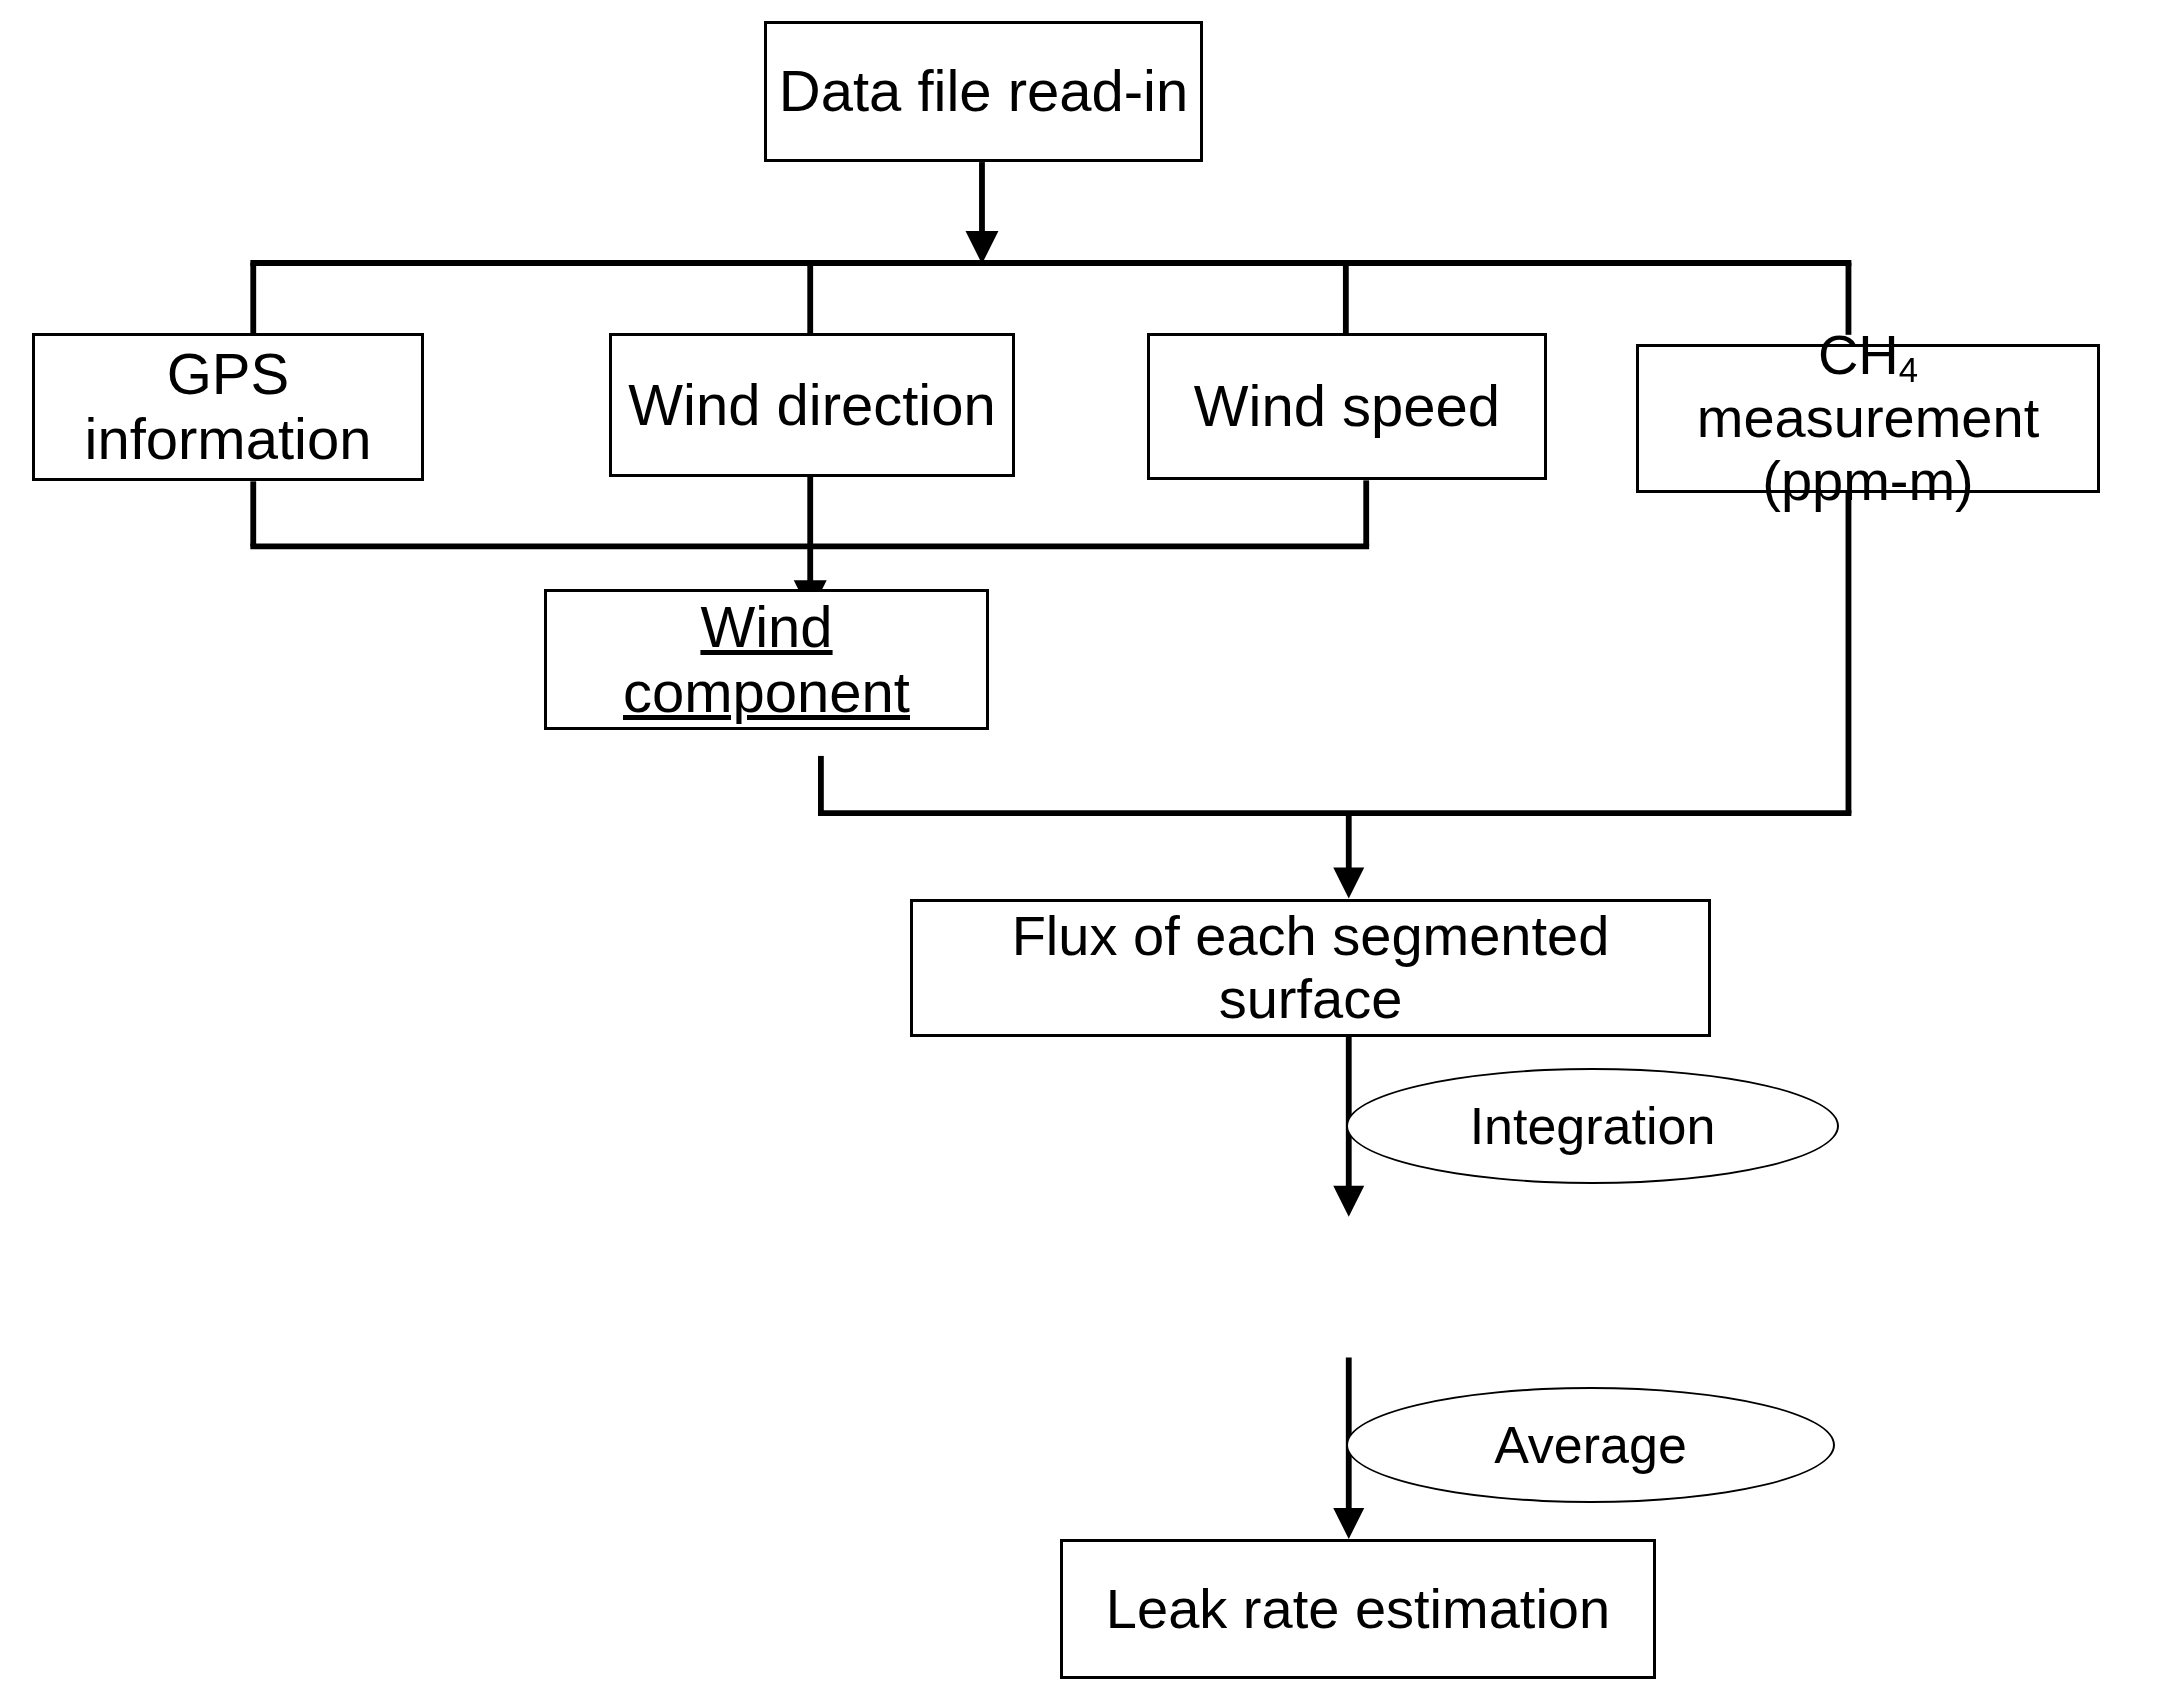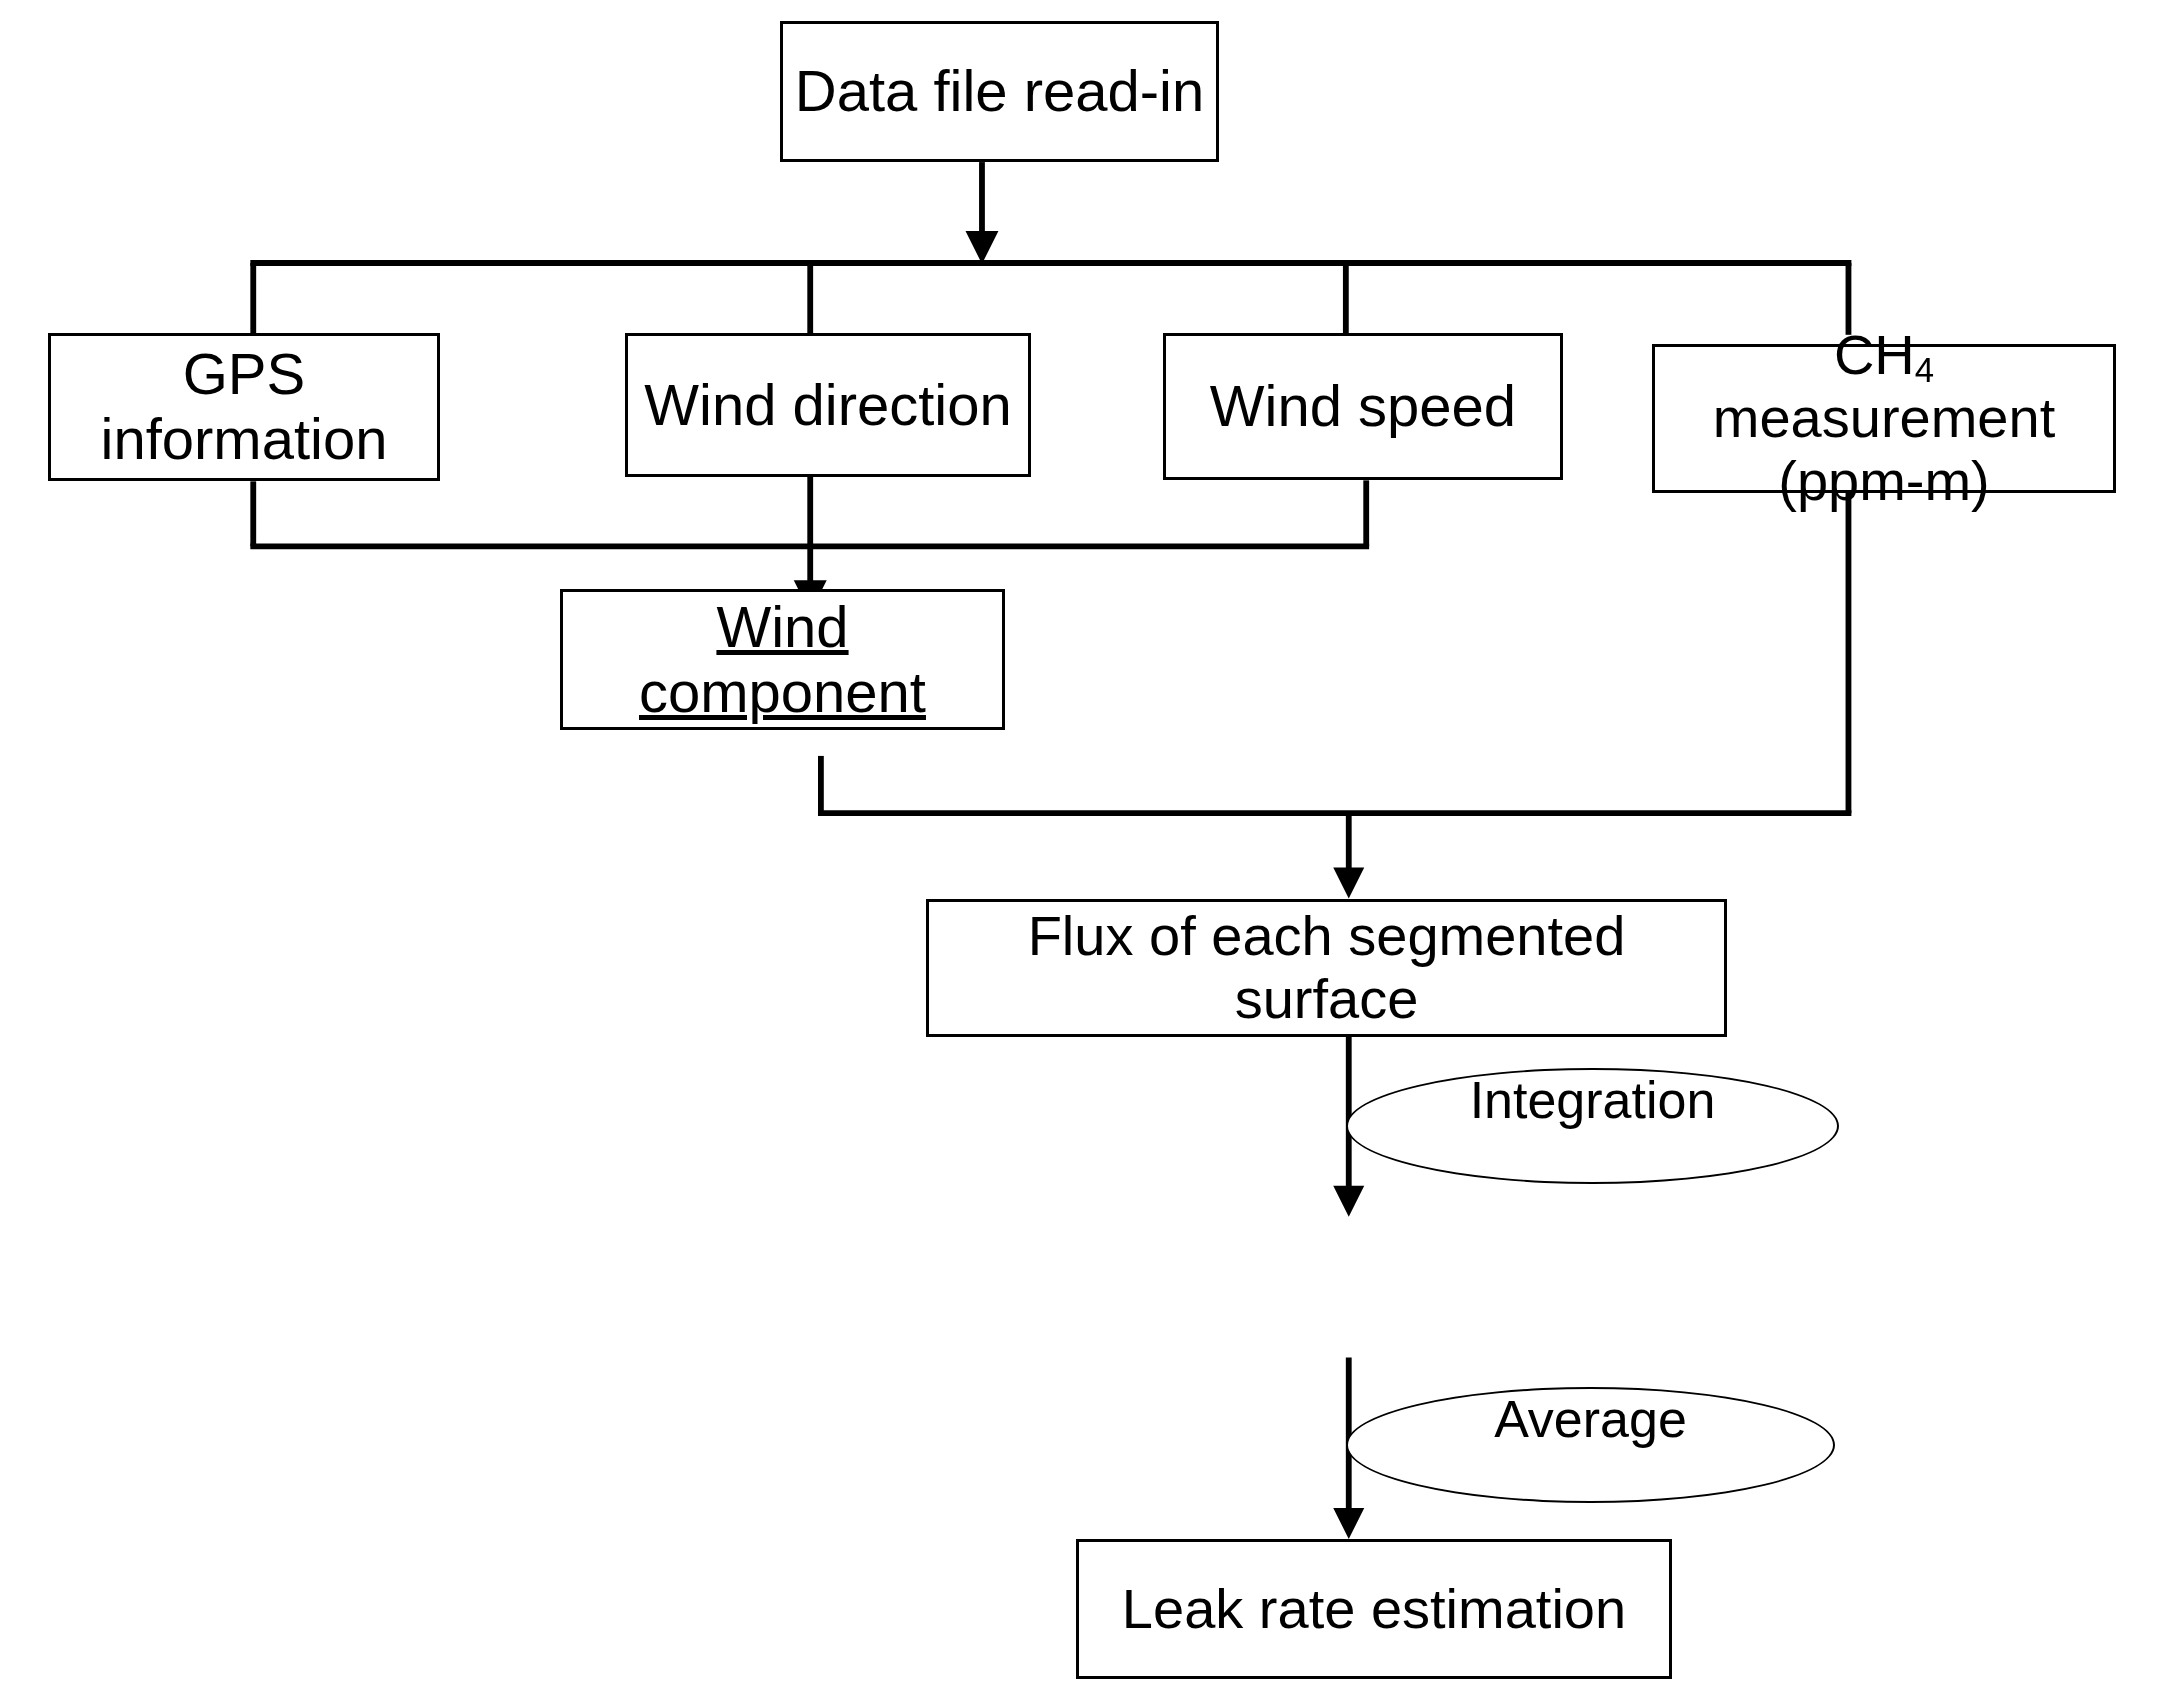--- a/index.html
+++ b/index.html
@@ -30,33 +30,33 @@
     box-sizing: border-box;
     border: 3.9px solid #000000;
     background: #ffffff;
     display: flex;
     align-items: center;
     justify-content: center;
     text-align: center;
     color: #000000;
     line-height: 1.12;
     padding: 0 5.8px;
-    margin-left: 16px;
   }
   .node-label {
     display: block;
     width: 100%;
   }
   .ellipse {
     position: absolute;
     box-sizing: border-box;
     border: 2.9px solid #000000;
     border-radius: 50%;
     background: #ffffff;
     display: flex;
+    align-items: center;
     justify-content: center;
     text-align: center;
     color: #000000;
   }
   
   #n-datafile      { left: 764px;  top: 21.3px;   width: 439px; height: 141px; font-size: 58px; }
   #n-gps           { left: 32px;   top: 333px;  width: 392px; height: 148px; font-size: 58px; }
   #n-winddir       { left: 609px;  top: 333px;  width: 406px; height: 144px; font-size: 58px; }
   #n-windspeed     { left: 1147px; top: 333px;  width: 400px; height: 147px; font-size: 58px; }
   #n-ch4           { left: 1636px; top: 344px;  width: 464px; height: 149px; font-size: 56px; }

